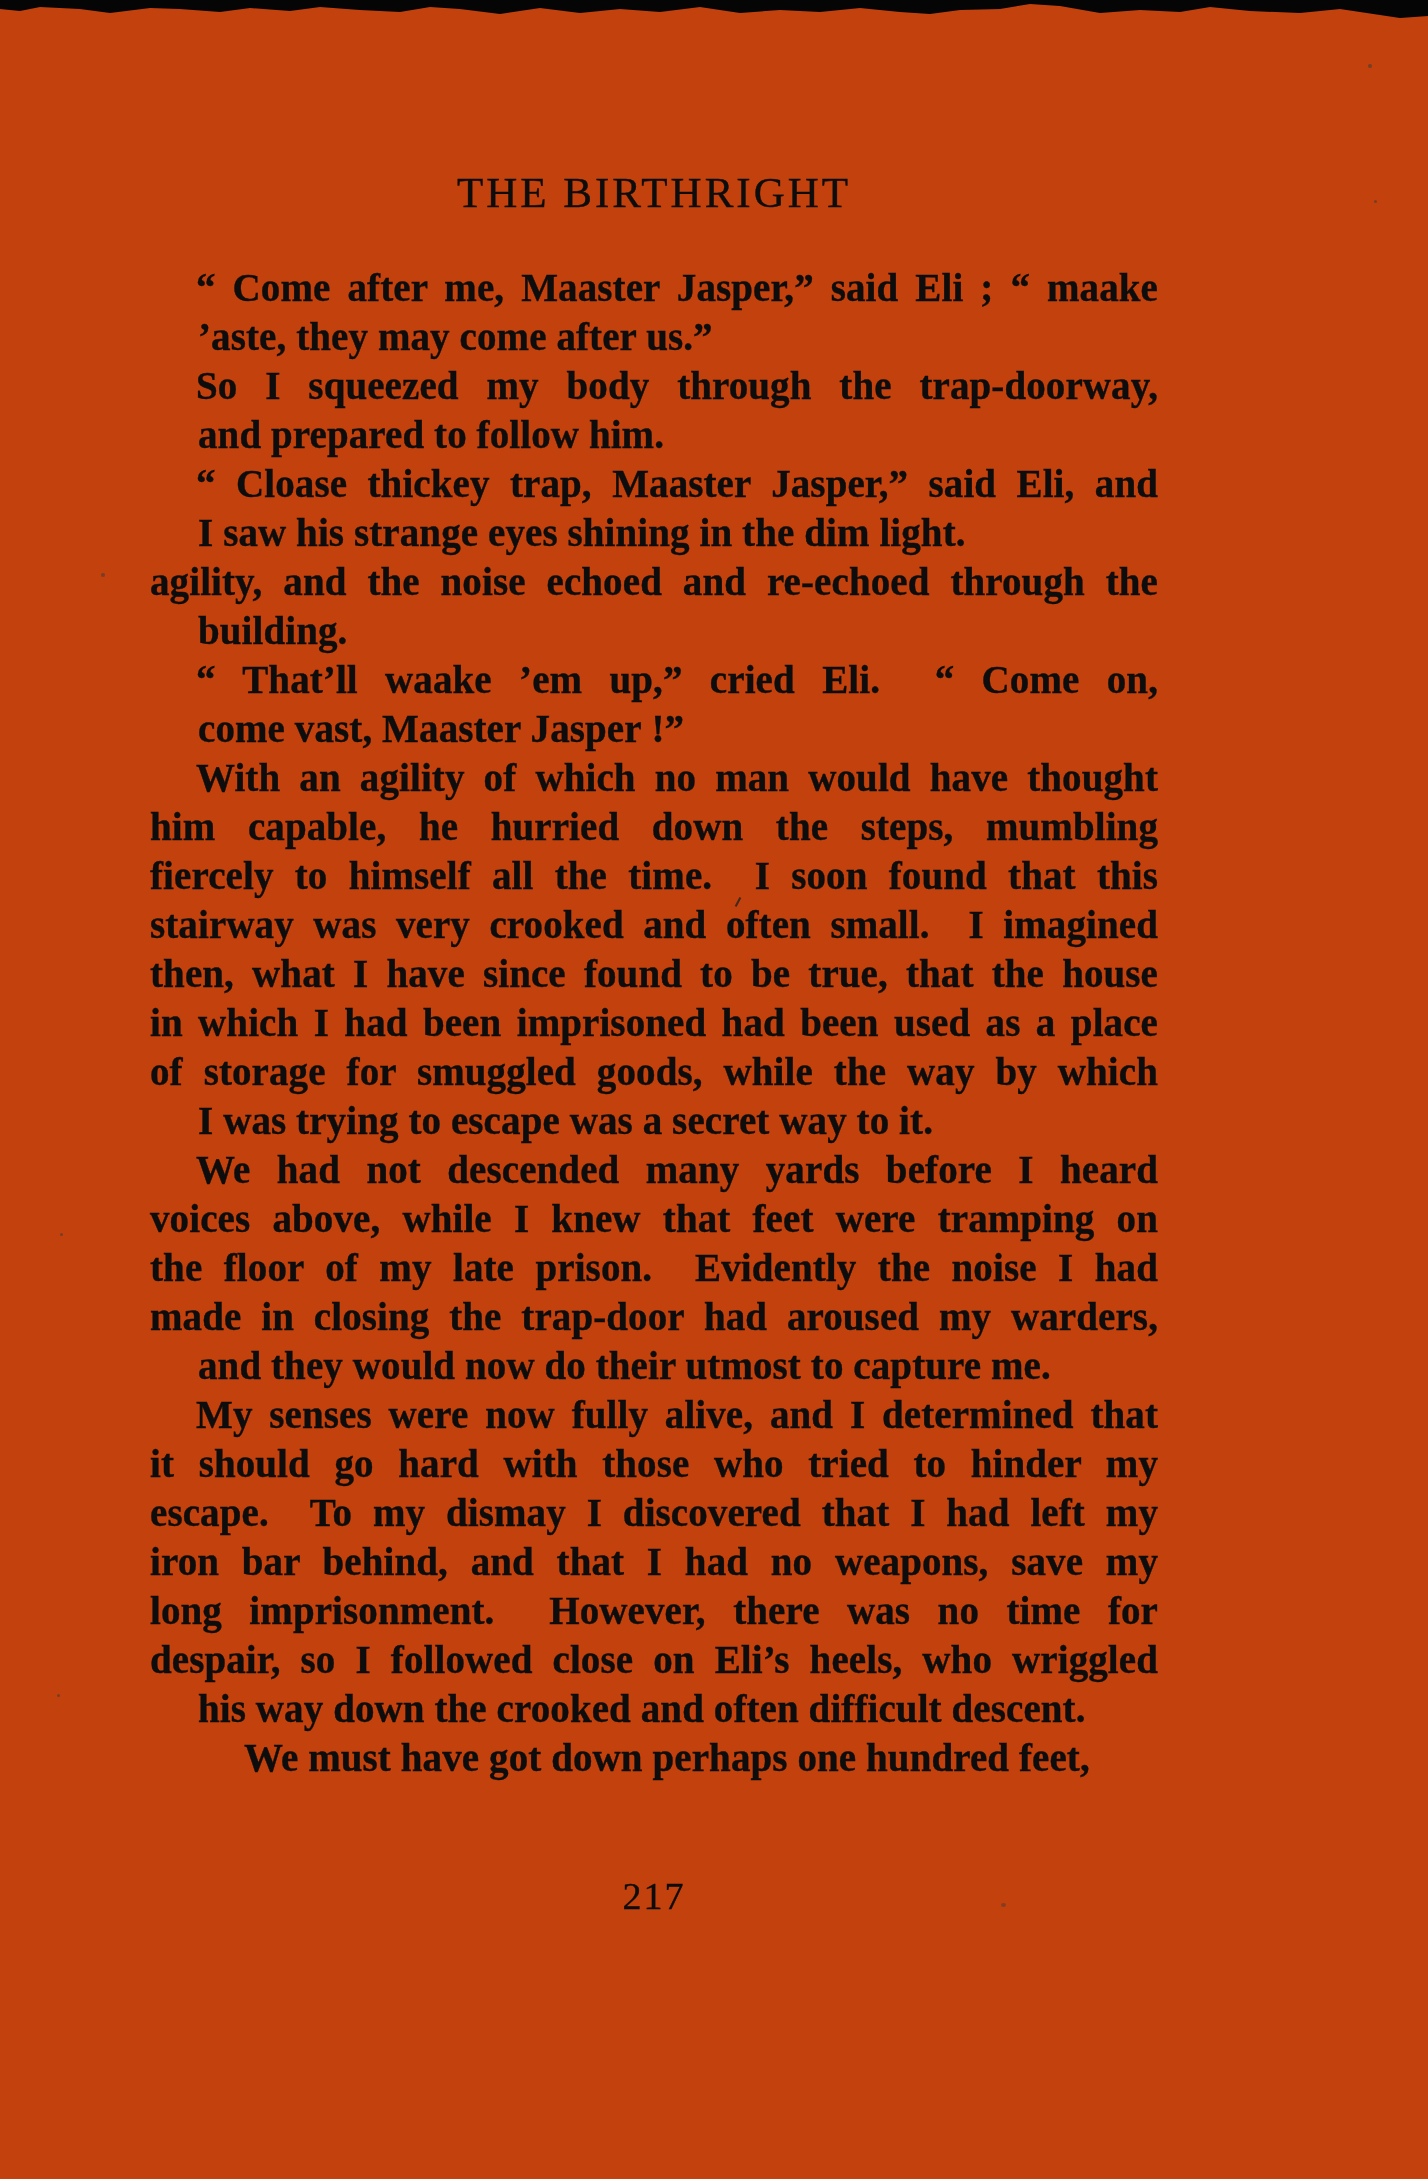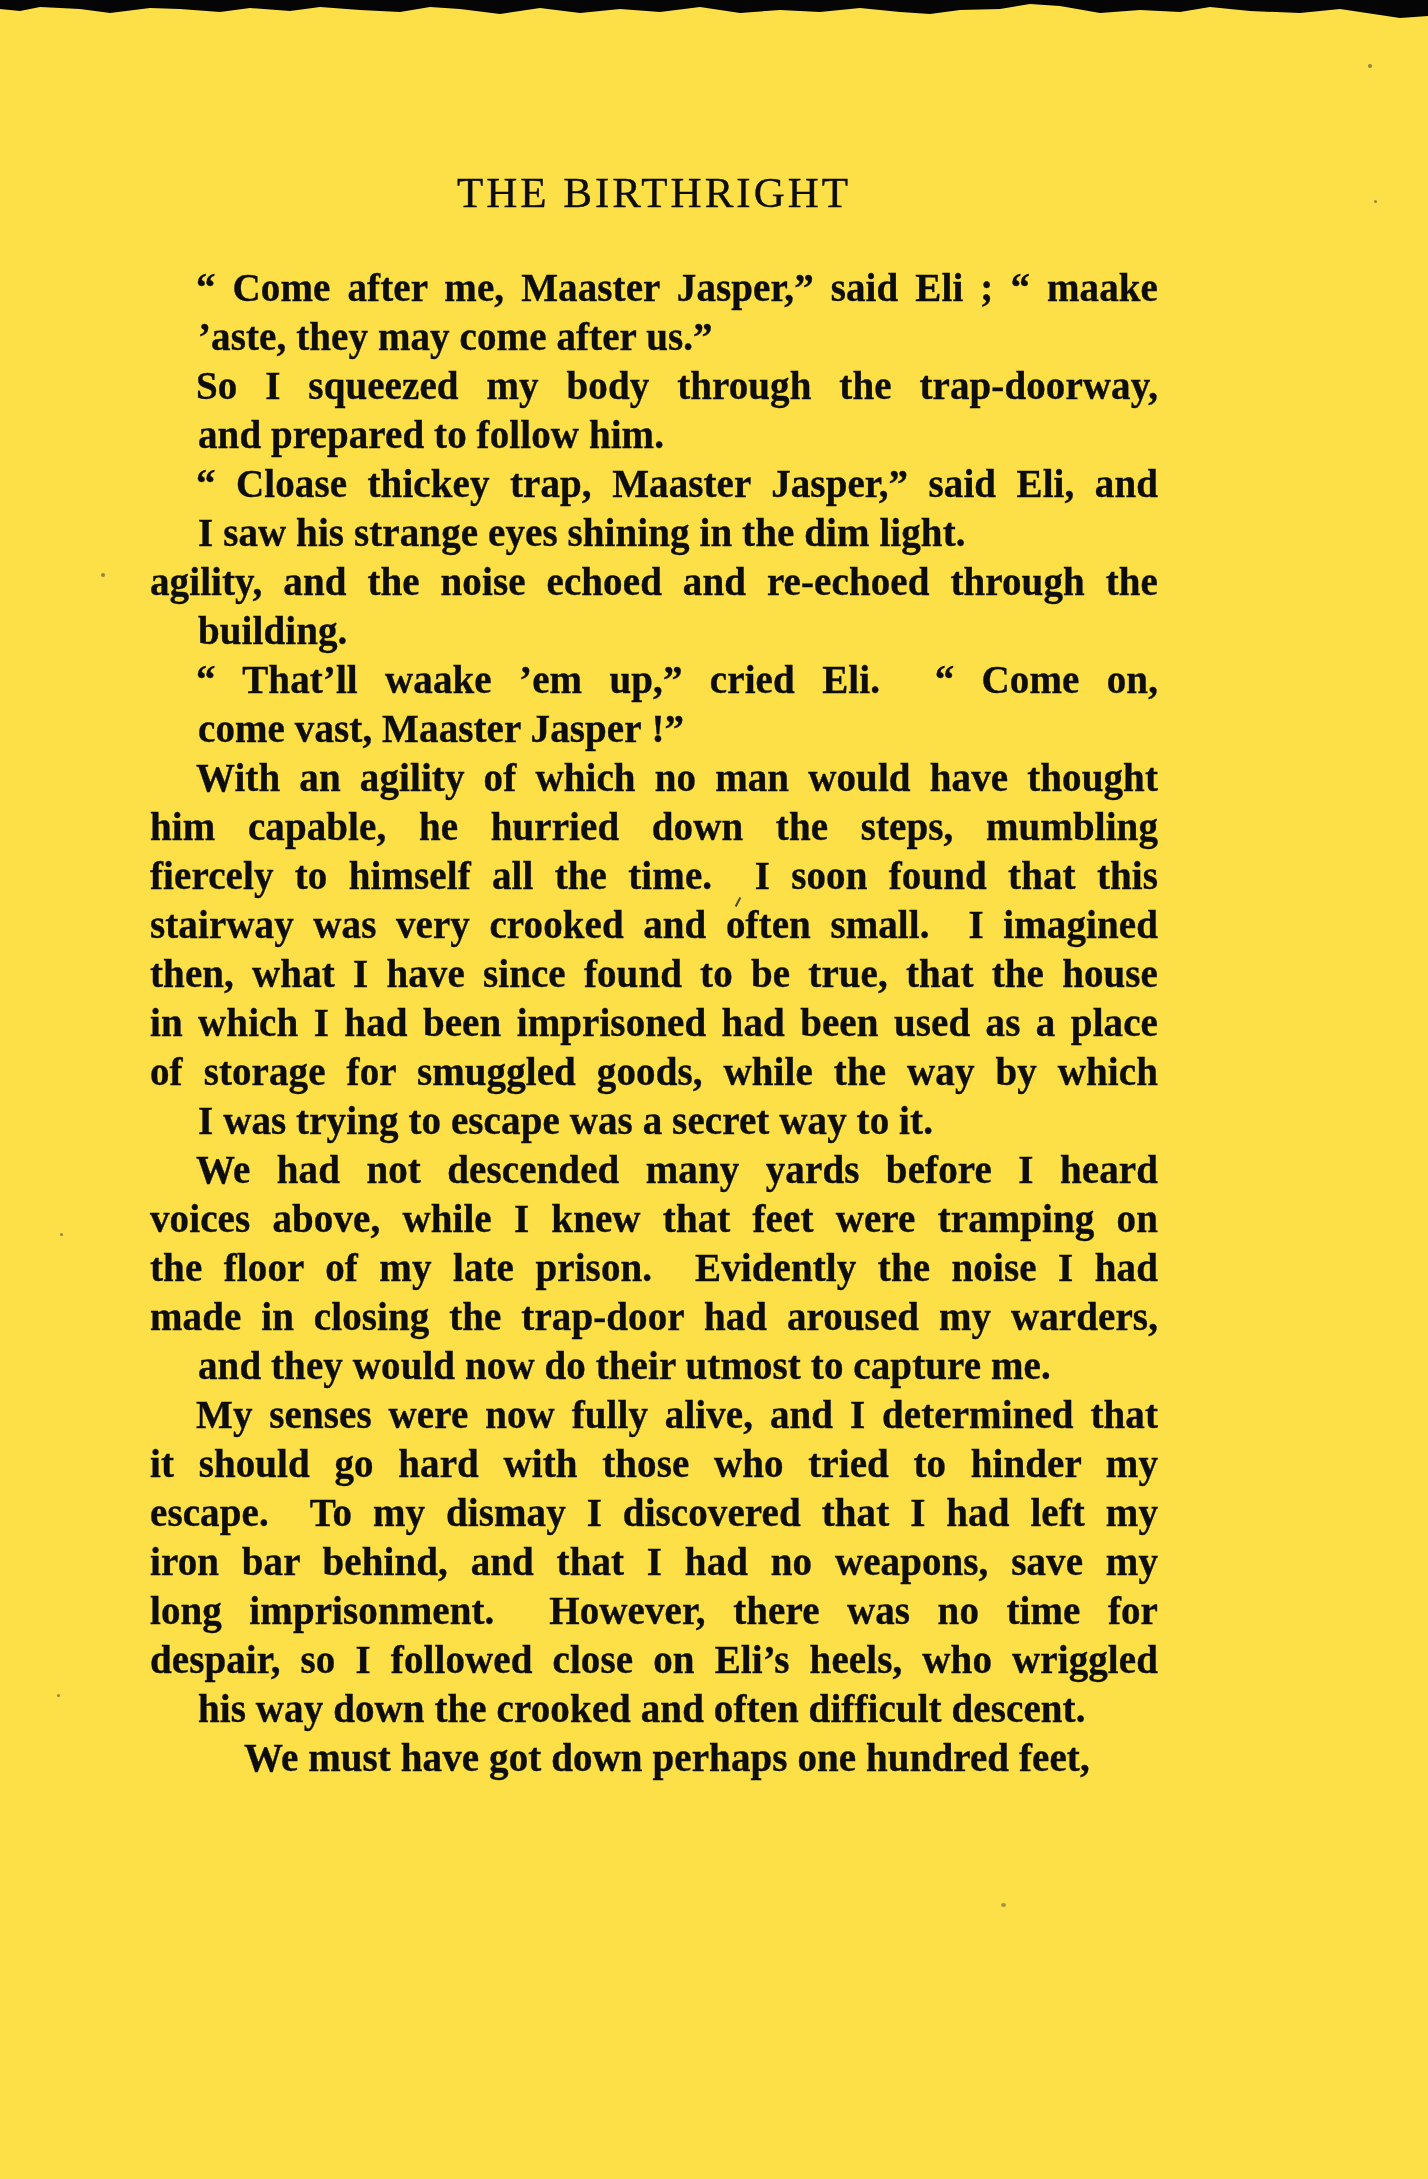--- a/index.html
+++ b/index.html
@@ -4,21 +4,21 @@
 <style>
   html, body {
     margin: 0;
     padding: 0;
     background: #ffffff;
   }
   .page {
     position: relative;
     width: 1428px;
     height: 2179px;
-    background: #fde047;
+    background: #c2410c;
     color: #0d0d0d;
     font-family: "Liberation Serif", "DejaVu Serif", serif;
     overflow: hidden;
   }
   .scan-edge {
     position: absolute;
     top: 0;
     left: 0;
     width: 1428px;
     height: 24px;
@@ -135,20 +135,21 @@
       <div class="line indent">My senses were now fully alive, and I determined that</div>
       <div class="line">it should go hard with those who tried to hinder my</div>
       <div class="line">escape.&nbsp; To my dismay I discovered that I had left my</div>
       <div class="line">iron bar behind, and that I had no weapons, save my</div>
       <div class="line">long imprisonment.&nbsp; However, there was no time for</div>
       <div class="line">despair, so I followed close on Eli’s heels, who wriggled</div>
       <div class="line last">his way down the crooked and often difficult descent.</div>
       <div class="line indent last">We must have got down perhaps one hundred feet,</div>
     </div>
 
+  <div class="page-number">217</div>
 
   <div class="accent-mark"></div>
   <div class="speck s1"></div>
   <div class="speck s2"></div>
   <div class="speck s3"></div>
   <div class="speck s4"></div>
   <div class="speck s5"></div>
   <div class="speck s6"></div>
 
 </div>

